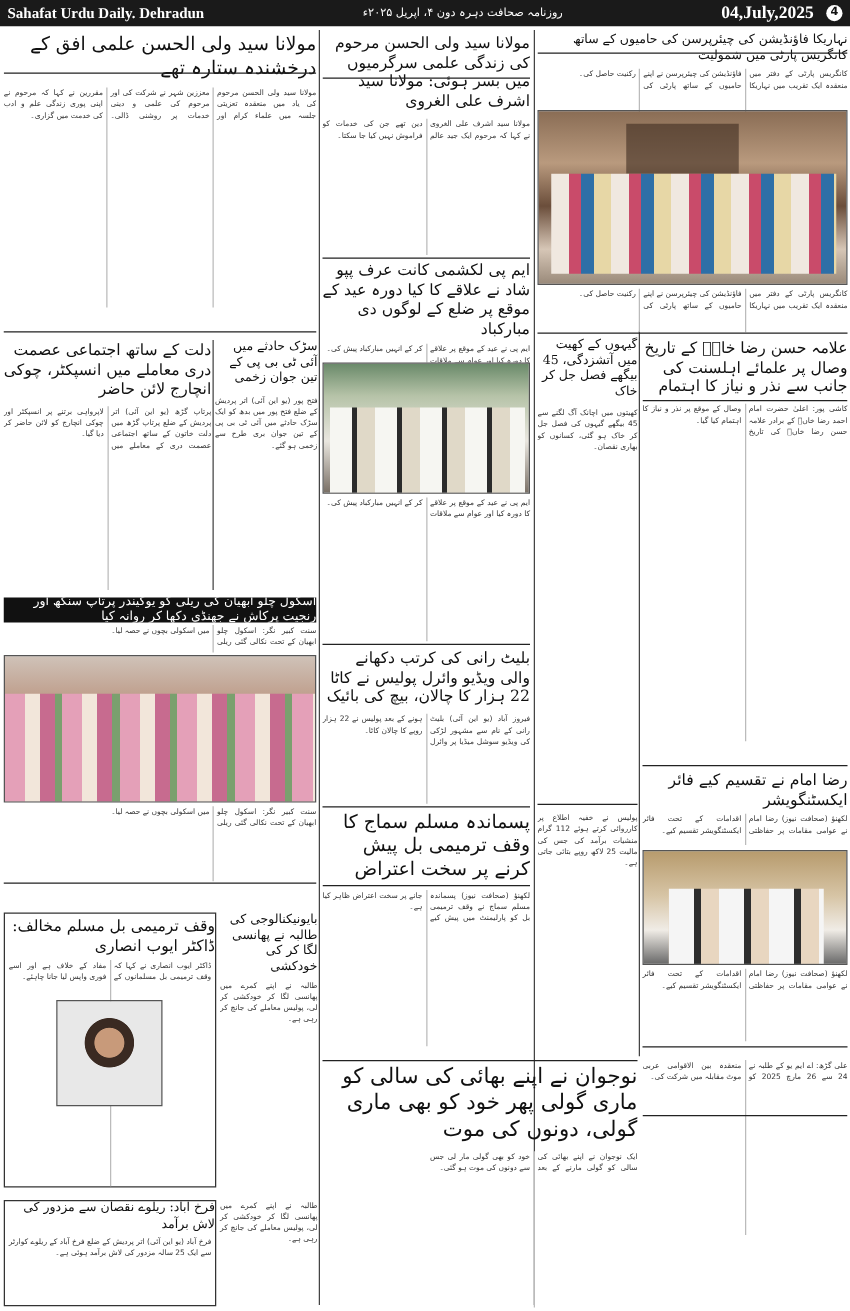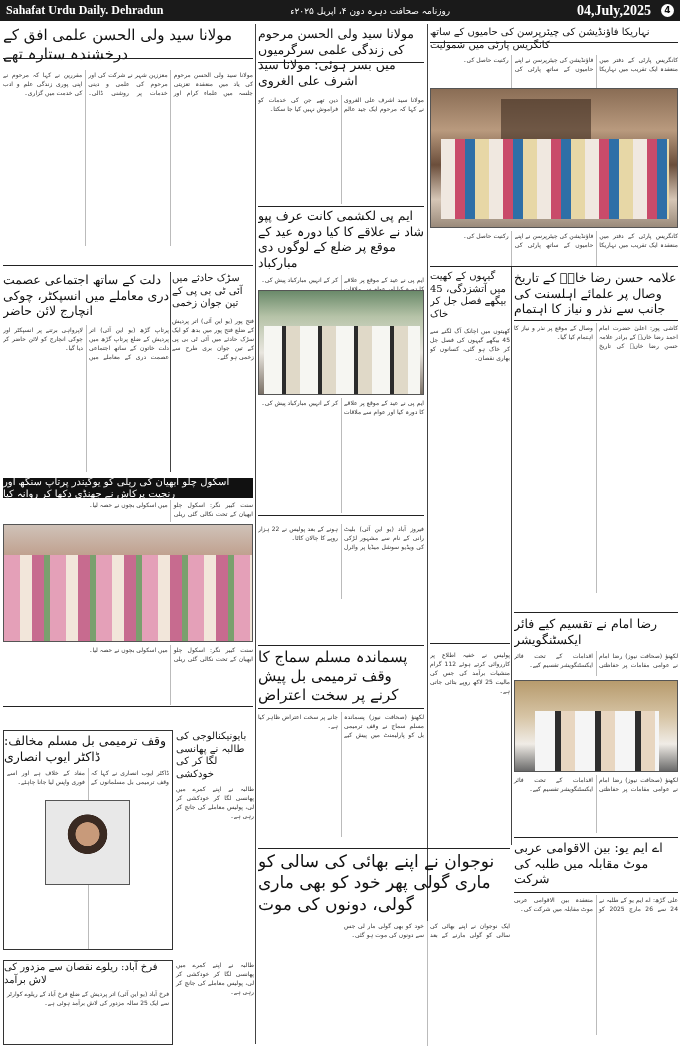--- a/index.html
+++ b/index.html
@@ -4,21 +4,21 @@
 <style>
 *{box-sizing:border-box;margin:0;padding:0}
 body{width:680px;height:1049px;background:#fff;font-family:"DejaVu Sans",sans-serif;position:relative;overflow:hidden;color:#111}
 .masthead{position:absolute;left:0;top:0;width:680px;height:21px;background:#1a1a1a;color:#fff;display:flex;align-items:center;justify-content:space-between;padding:0 6px}
 .masthead .en{font-family:"Liberation Serif",serif;font-weight:bold;font-size:12px}
 .masthead .ur{font-size:9px;direction:rtl}
 .masthead .date{font-family:"Liberation Serif",serif;font-weight:bold;font-size:14px}
 .masthead .pg{display:inline-block;width:13px;height:13px;border-radius:50%;background:#fff;color:#111;font-size:9px;text-align:center;line-height:13px;margin-left:10px;font-weight:bold}
 .right{display:flex;align-items:center}
 .blk{position:absolute;overflow:hidden}
-.hl{direction:rtl;text-align:left;font-family:"DejaVu Serif",serif;color:#111;line-height:1.25}
+.hl{direction:rtl;text-align:right;font-family:"DejaVu Serif",serif;color:#111;line-height:1.25}
 .hl.big{font-size:15px}
 .hl.med{font-size:12.5px}
 .hl.sm{font-size:10px}
 .body{direction:rtl;text-align:justify;font-size:6px;line-height:9px;color:#333;column-gap:6px;column-rule:1px solid #bbb}
 .c2{column-count:2}.c3{column-count:3}.c1{column-count:1}
 .rule{position:absolute;background:#222}
 .vrule{position:absolute;background:#444;width:1px}
 .photo{position:absolute;overflow:hidden;border:1px solid #555}
 .inv{background:#111;color:#fff}
 .boxed{border:1px solid #333}
@@ -116,20 +116,21 @@
 </div>
 <div class="body c2" style="position:absolute;left:514px;top:775px;width:164px;height:58px">لکھنؤ (صحافت نیوز) رضا امام نے عوامی مقامات پر حفاظتی اقدامات کے تحت فائر ایکسٹنگویشر تقسیم کیے۔</div>
 
 <div class="rule" style="left:430px;top:643px;width:80px;height:1px"></div>
 <div class="blk" style="left:430px;top:646px;width:80px;height:195px">
   <div class="body c1" style="margin-top:4px;height:150px">پولیس نے خفیہ اطلاع پر کارروائی کرتے ہوئے 112 گرام منشیات برآمد کی جس کی مالیت 25 لاکھ روپے بتائی جاتی ہے۔</div>
 </div>
 
 <div class="rule" style="left:258px;top:515px;width:166px;height:1px"></div>
 <div class="blk" style="left:258px;top:518px;width:166px;height:125px">
+  <div class="hl med">بلیٹ رانی کی کرتب دکھانے والی ویڈیو وائرل پولیس نے کاٹا 22 ہزار کا چالان، بیچ کی بائیک</div>
   <div class="body c2" style="margin-top:6px;height:75px">فیروز آباد (یو این آئی) بلیٹ رانی کے نام سے مشہور لڑکی کی ویڈیو سوشل میڈیا پر وائرل ہونے کے بعد پولیس نے 22 ہزار روپے کا چالان کاٹا۔</div>
 </div>
 
 <div class="rule" style="left:258px;top:645px;width:166px;height:1px"></div>
 <div class="blk" style="left:258px;top:648px;width:166px;height:195px">
   <div class="hl big">پسماندہ مسلم سماج کا وقف ترمیمی بل پیش کرنے پر سخت اعتراض</div>
   <div class="rule" style="left:0;top:60px;width:166px;height:1px"></div>
   <div class="body c2" style="margin-top:8px;height:125px">لکھنؤ (صحافت نیوز) پسماندہ مسلم سماج نے وقف ترمیمی بل کو پارلیمنٹ میں پیش کیے جانے پر سخت اعتراض ظاہر کیا ہے۔</div>
 </div>
 
@@ -145,21 +146,20 @@
 </div>
 
 <div class="rule" style="left:258px;top:848px;width:252px;height:1px"></div>
 <div class="blk" style="left:258px;top:851px;width:252px;height:195px">
   <div class="hl big" style="font-size:17px">نوجوان نے اپنے بھائی کی سالی کو ماری گولی پھر خود کو بھی ماری گولی، دونوں کی موت</div>
   <div class="body c3" style="margin-top:6px;height:140px">ایک نوجوان نے اپنے بھائی کی سالی کو گولی مارنے کے بعد خود کو بھی گولی مار لی جس سے دونوں کی موت ہو گئی۔</div>
 </div>
 
 <div class="rule" style="left:514px;top:837px;width:164px;height:1px"></div>
 <div class="blk" style="left:514px;top:840px;width:164px;height:205px">
-  <div class="hl med">اے ایم یو: بین الاقوامی عربی موٹ مقابلہ میں طلبہ کی شرکت</div>
   <div class="rule" style="left:0;top:52px;width:164px;height:1px"></div>
   <div class="body c2" style="margin-top:8px;height:140px">علی گڑھ: اے ایم یو کے طلبہ نے 24 سے 26 مارچ 2025 کو منعقدہ بین الاقوامی عربی موٹ مقابلہ میں شرکت کی۔</div>
 </div>
 
 <div class="blk boxed" style="left:3px;top:960px;width:170px;height:85px">
   <div class="hl sm">فرخ آباد: ریلوے نقصان سے مزدور کی لاش برآمد</div>
   <div class="body c1" style="margin-top:3px;padding:0 3px;height:60px">فرخ آباد (یو این آئی) اتر پردیش کے ضلع فرخ آباد کے ریلوے کوارٹر سے ایک 25 سالہ مزدور کی لاش برآمد ہوئی ہے۔</div>
 </div>
 <div class="body c1" style="position:absolute;left:176px;top:960px;width:78px;height:85px">طالبہ نے اپنے کمرے میں پھانسی لگا کر خودکشی کر لی، پولیس معاملے کی جانچ کر رہی ہے۔</div>
 

